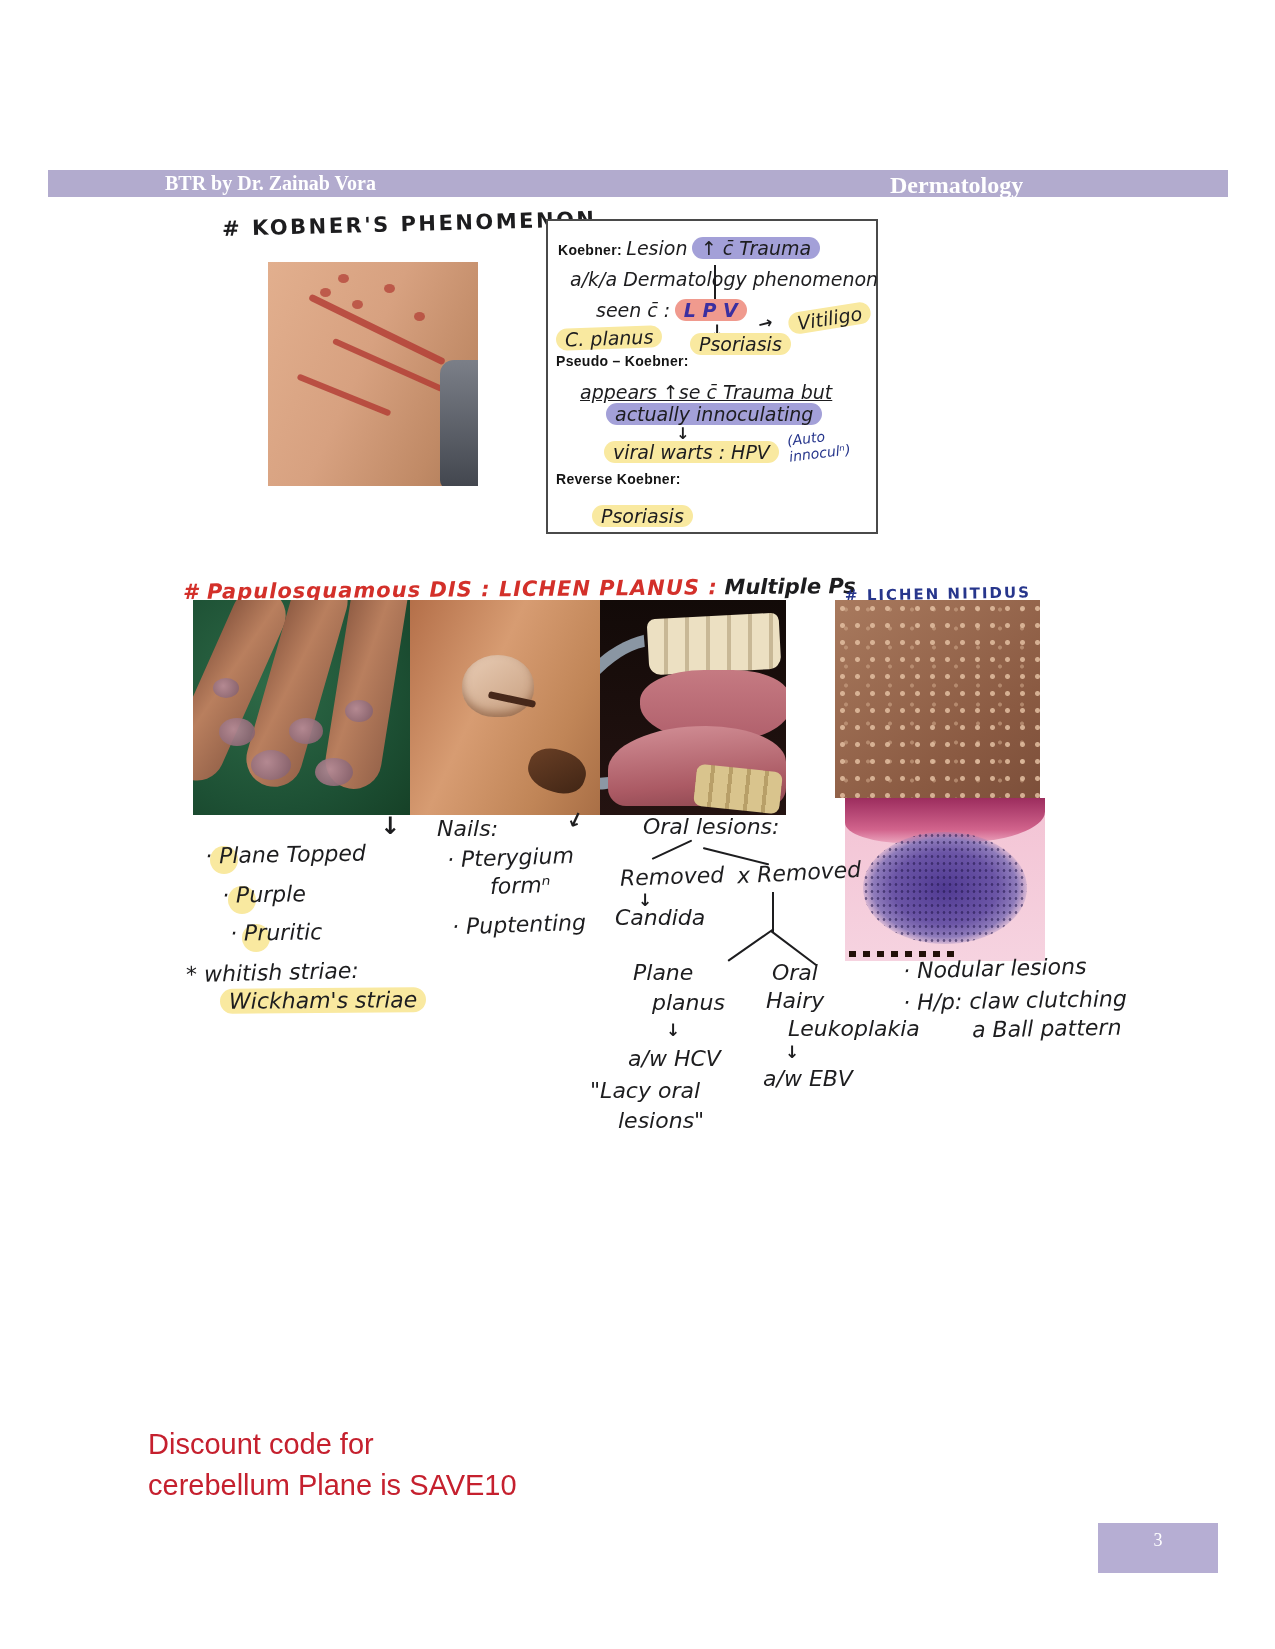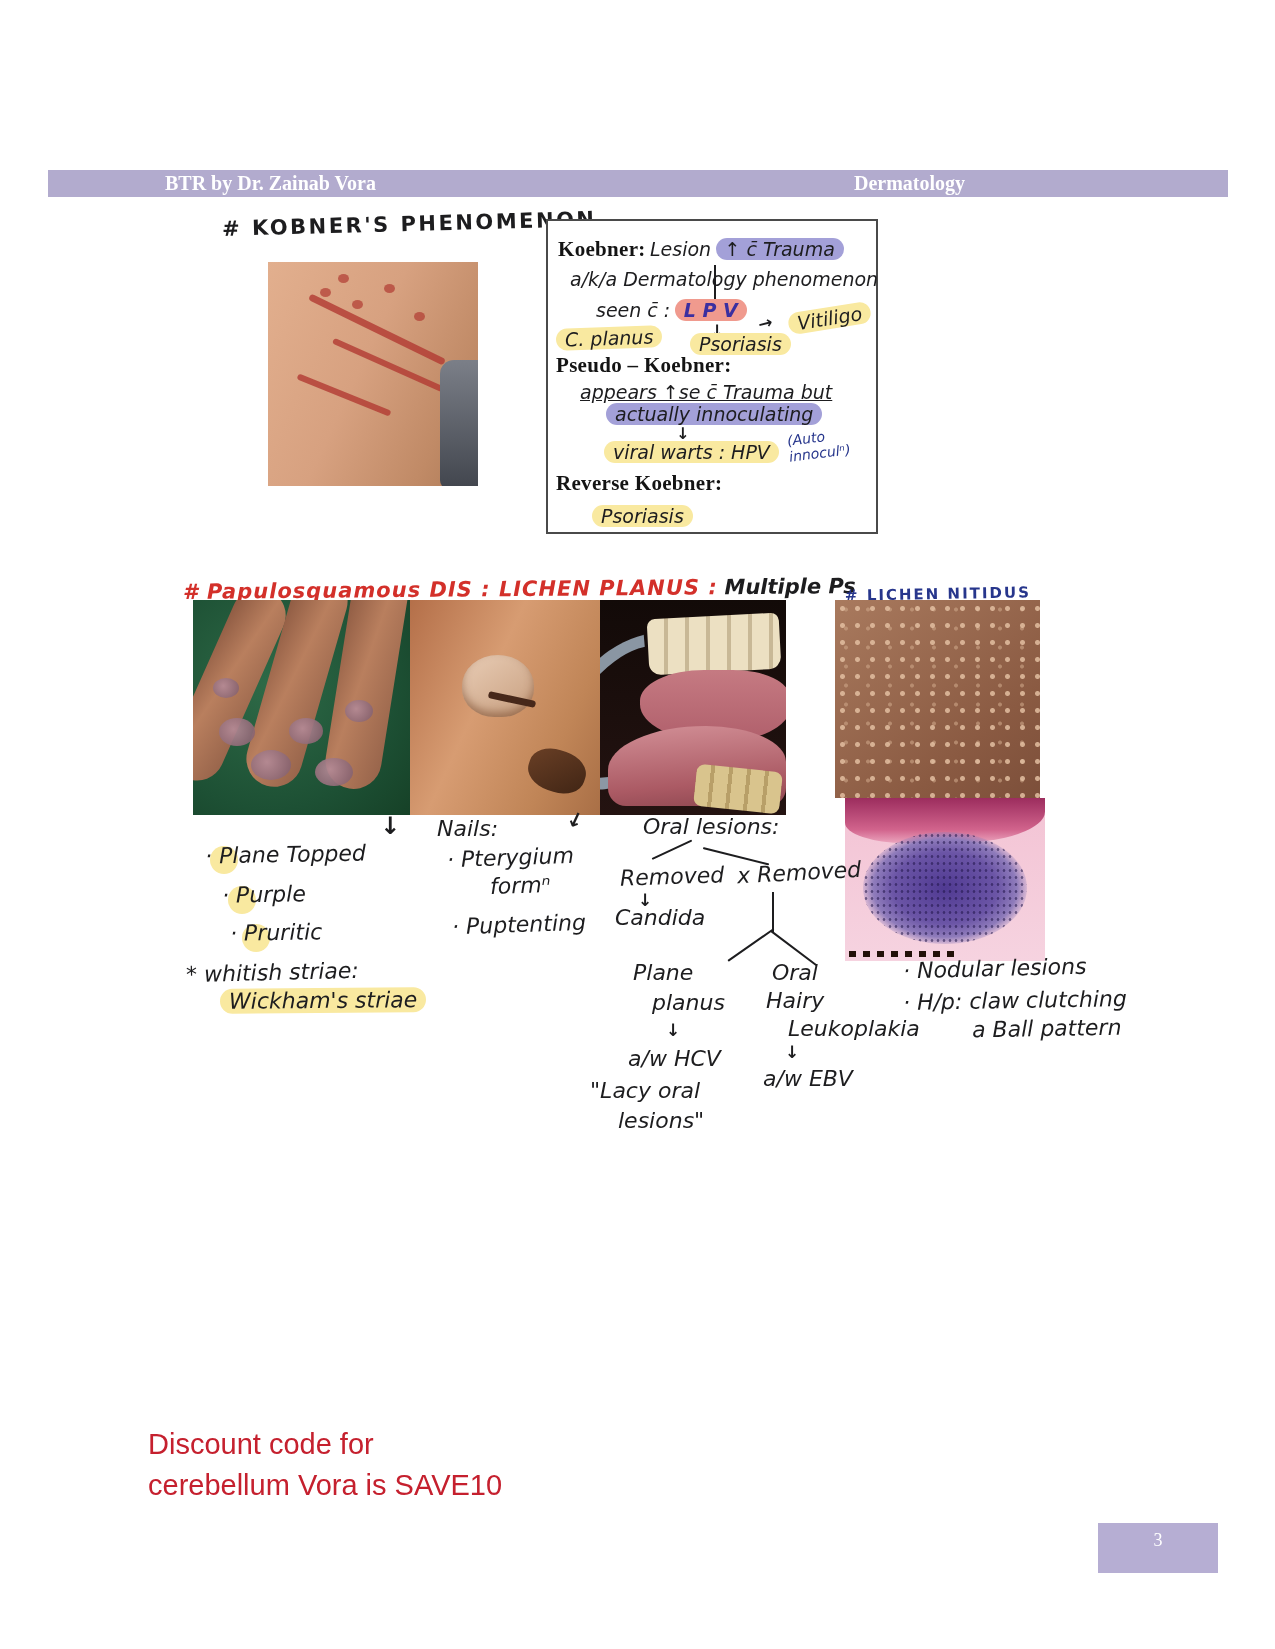--- a/index.html
+++ b/index.html
@@ -7,32 +7,32 @@
         font-family:"Liberation Sans",sans-serif;overflow:hidden;}
   .abs{position:absolute;}
   .hw{font-family:"DejaVu Sans",sans-serif;font-style:italic;color:#1d1d1f;white-space:nowrap;}
   .hw19{font-size:19px;}
   .hw22{font-size:22px;}
   .caps{font-style:normal;font-weight:600;letter-spacing:2.5px;}
   .pill{border-radius:13px;padding:0 9px;display:inline-block;}
   .py{background:#f9e9a0;}
   .pp{background:#a3a0d8;}
   .pk{background:#f09a8e;}
-  .blabel{font-family:Liberation Serif, serif;font-weight:700;font-size:21px;color:#141414;white-space:nowrap;letter-spacing:.3px;}
+  .blabel{font-family:Liberation Sans, sans-serif;font-weight:700;font-size:14px;color:#141414;white-space:nowrap;letter-spacing:.3px;}
   .tline{position:absolute;background:#1d1d1f;height:2px;transform-origin:left center;border-radius:1px;}
   .vline{position:absolute;background:#1d1d1f;width:2px;transform-origin:top center;}
   .arrow{position:absolute;font-family:"DejaVu Sans",sans-serif;color:#1d1d1f;font-size:20px;font-weight:bold;font-style:normal;}
   .ydot{position:absolute;width:28px;height:28px;border-radius:50%;background:#f9e9a0;}
   .red-ink{color:#d3302a;}
   .blue-ink{color:#27368c;}
 
   
   #header-bar{left:48px;top:170px;width:1180px;height:27px;background:#b2abce;}
   #header-left{position:absolute;left:117px;top:2px;color:#fff;font-family:"Liberation Serif",serif;font-weight:700;font-size:20px;}
-  #header-right{position:absolute;left:806px;top:2px;color:#fff;font-family:"Liberation Serif",serif;font-weight:700;font-size:20px;}
+  #header-right{position:absolute;left:842px;top:2px;color:#fff;font-family:"Liberation Serif",serif;font-weight:700;font-size:24px;}
 
   
   #kobner-title{left:222px;top:212px;font-size:21px;transform:rotate(-1.5deg);}
 
   
   #hand-photo{left:268px;top:262px;width:210px;height:224px;overflow:hidden;background:linear-gradient(115deg,#e2af8e,#d7a180 45%,#c08a66 80%,#ad7a57);}
   .hstreak{position:absolute;background:#b13a32;border-radius:4px;opacity:.8;}
   #hs1{left:34px;top:64px;width:150px;height:7px;transform:rotate(26deg);}
   #hs2{left:60px;top:100px;width:120px;height:6px;transform:rotate(24deg);}
   #hs3{left:26px;top:130px;width:100px;height:6px;transform:rotate(22deg);}
@@ -275,19 +275,19 @@
   <div id="t-ohl3" class="abs hw hw22">Leukoplakia</div>
   <span id="arr-ohl" class="arrow">↓</span>
   <div id="t-ebv" class="abs hw hw22">a/w EBV</div>
 
   <div id="t-nodular" class="abs hw hw22">· Nodular lesions</div>
   <div id="t-hp" class="abs hw hw22">· H/p: claw clutching</div>
   <div id="t-ball" class="abs hw hw22">a Ball pattern</div>
 
   <div id="discount" class="abs">
     <div>Discount code for</div>
-    <div>cerebellum Vora is SAVE10</div>
+    <div>cerebellum Plane is SAVE10</div>
   </div>
   <div id="page-box" class="abs">
     <div id="page-num">3</div>
   </div>
 
 </div>
 
 </body></html>

